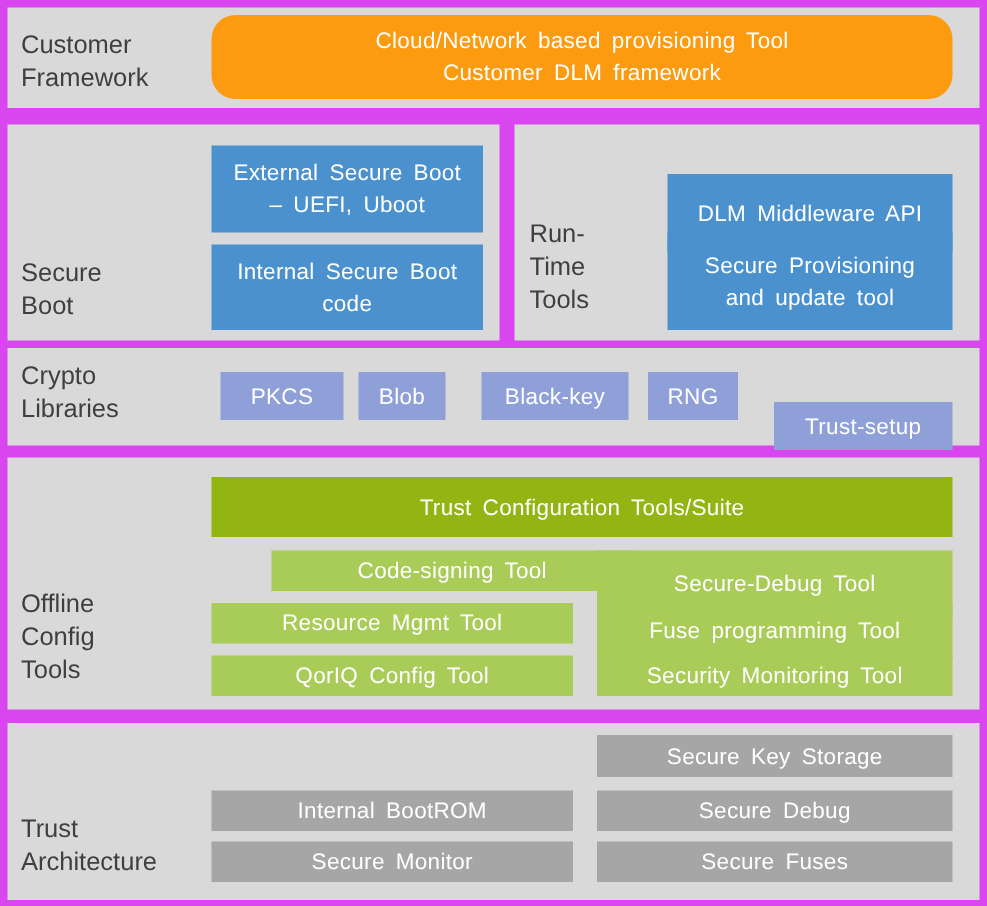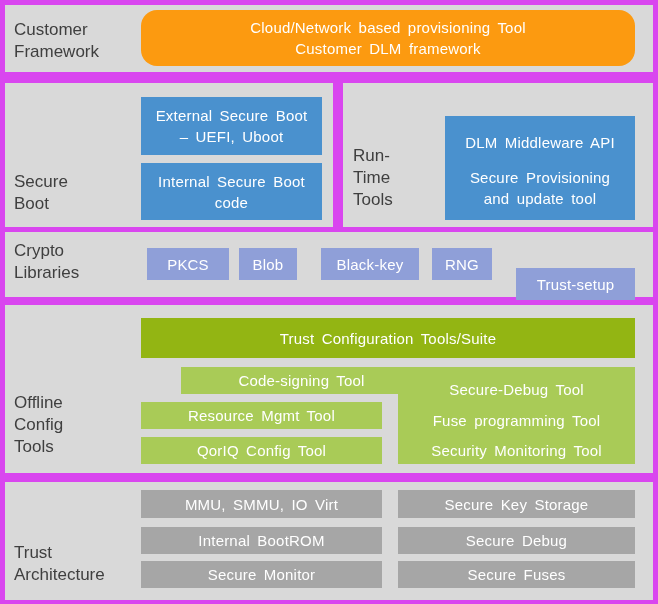--- a/index.html
+++ b/index.html
@@ -97,21 +97,20 @@
     <div class="box green-light" style="left:393px; top:62px; width:237px; height:45px;">Secure-Debug Tool</div>
     <div class="box green-light" style="left:136px; top:97px; width:241px; height:27px;">Resource Mgmt Tool</div>
     <div class="box green-light" style="left:393px; top:97px; width:237px; height:37px;">Fuse programming Tool</div>
     <div class="box green-light" style="left:136px; top:132px; width:241px; height:27px;">QorIQ Config Tool</div>
     <div class="box green-light" style="left:393px; top:132px; width:237px; height:27px;">Security Monitoring Tool</div>
   </section>
 
   <section class="band" style="left:5px; top:482px; width:648px; height:118px;">
     <div class="band-label" style="left:9px; top:60px;">Trust
 Architecture</div>
-    <div class="box gray-box" style="left:136px; top:8px; width:241px; height:28px;">MMU, SMMU, IO Virt</div>
     <div class="box gray-box" style="left:393px; top:8px; width:237px; height:28px;">Secure Key Storage</div>
     <div class="box gray-box" style="left:136px; top:45px; width:241px; height:27px;">Internal BootROM</div>
     <div class="box gray-box" style="left:393px; top:45px; width:237px; height:27px;">Secure Debug</div>
     <div class="box gray-box" style="left:136px; top:79px; width:241px; height:27px;">Secure Monitor</div>
     <div class="box gray-box" style="left:393px; top:79px; width:237px; height:27px;">Secure Fuses</div>
   </section>
 
 </div>
 
 </body></html>

